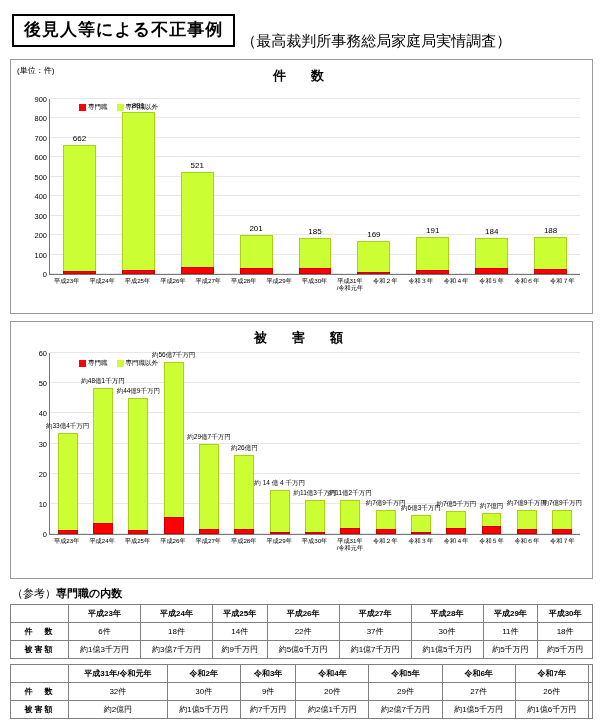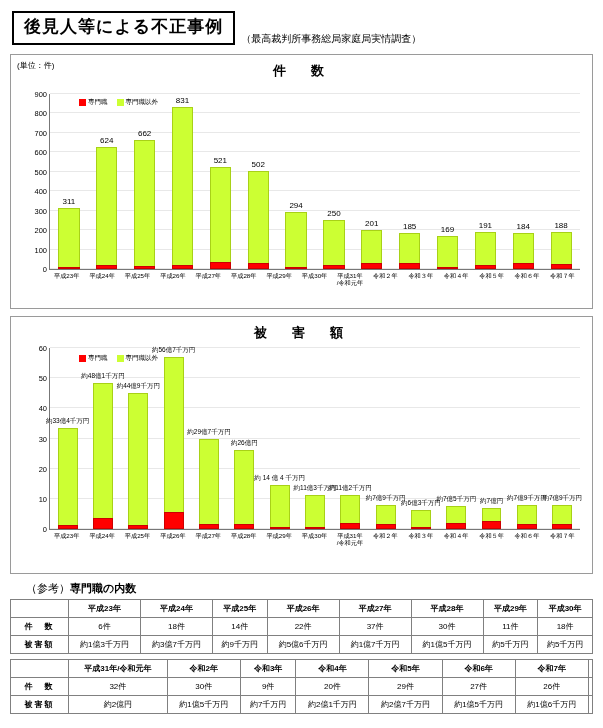--- a/index.html
+++ b/index.html
@@ -15,21 +15,21 @@
   
   .header { display: flex; align-items: center; gap: 6px; margin: 2px 0 8px 2px; }
   .title-box {
     border: 2px solid #000;
     padding: 5px 10px 6px 10px;
     font-size: 17px;
     font-weight: bold;
     letter-spacing: 1px;
     line-height: 1.1;
   }
-  .title-sub { font-size: 10px; letter-spacing: 0px; margin-top: 22px; }
+  .title-sub { font-size: 15px; letter-spacing: 0px; margin-top: 22px; }
 
   
   .panel {
     border: 1px solid #9a9a9a;
     margin-bottom: 7px;
     position: relative;
     background: #fff;
   }
   .panel-title {
     text-align: center;
@@ -66,21 +66,21 @@
   .barlabel {
     position: absolute; bottom: 100%; margin-bottom: 2px;
     font-size: 8px; white-space: nowrap; color: #000;
   }
   .barlabel.small { font-size: 6.5px; }
 
   .xlabels { display: flex; margin-top: 2px; }
   .xlabels .xl { flex: 1 1 0; text-align: center; font-size: 6.2px; line-height: 1.15; white-space: nowrap; }
 
   
-  .ref-head { font-size: 11px; margin: 2px 0 3px 16px; font-weight: bold; }
+  .ref-head { font-size: 11px; margin: 2px 0 3px 2px; font-weight: bold; }
   .ref-head .paren { font-weight: normal; }
   table.reftbl { border-collapse: collapse; width: 100%; margin-bottom: 5px; }
   table.reftbl td, table.reftbl th {
     border: 1px solid #808080;
     font-size: 8px;
     text-align: center;
     padding: 3px 1px;
     font-weight: normal;
     height: 17px;
   }
@@ -129,74 +129,39 @@
           <div class="gridline" style="bottom: 66.6667%;"></div>
           <div class="ytick" style="bottom: 66.6667%; transform: translateY(50%);">600</div>
           <div class="gridline" style="bottom: 77.7778%;"></div>
           <div class="ytick" style="bottom: 77.7778%; transform: translateY(50%);">700</div>
           <div class="gridline" style="bottom: 88.8889%;"></div>
           <div class="ytick" style="bottom: 88.8889%; transform: translateY(50%);">800</div>
           <div class="gridline" style="bottom: 100%;"></div>
           <div class="ytick" style="bottom: 100%; transform: translateY(50%);">900</div>
           <div class="bars">
             <div class="barcol">
-              <div class="bar" style="height: 60.8178px;">
-                <div class="seg-top" style="height: 58.6178px;"></div>
-                <div class="seg-bot" style="height: 2.2px;"></div>
-              </div>
-              <div class="barlabel " style="bottom: 60.8178px;">311</div>
-            </div>
-            <div class="barcol">
-              <div class="bar" style="height: 122.027px;">
-                <div class="seg-top" style="height: 118.507px;"></div>
-                <div class="seg-bot" style="height: 3.52px;"></div>
-              </div>
-              <div class="barlabel " style="bottom: 122.027px;">624</div>
-            </div>
-            <div class="barcol">
               <div class="bar" style="height: 129.458px;">
                 <div class="seg-top" style="height: 126.72px;"></div>
                 <div class="seg-bot" style="height: 2.73778px;"></div>
               </div>
               <div class="barlabel " style="bottom: 129.458px;">662</div>
             </div>
             <div class="barcol">
               <div class="bar" style="height: 162.507px;">
                 <div class="seg-top" style="height: 158.204px;"></div>
                 <div class="seg-bot" style="height: 4.30222px;"></div>
               </div>
               <div class="barlabel " style="bottom: 162.507px;">831</div>
             </div>
             <div class="barcol">
               <div class="bar" style="height: 101.884px;">
                 <div class="seg-top" style="height: 94.6489px;"></div>
                 <div class="seg-bot" style="height: 7.23556px;"></div>
               </div>
               <div class="barlabel " style="bottom: 101.884px;">521</div>
-            </div>
-            <div class="barcol">
-              <div class="bar" style="height: 98.1689px;">
-                <div class="seg-top" style="height: 92.3022px;"></div>
-                <div class="seg-bot" style="height: 5.86667px;"></div>
-              </div>
-              <div class="barlabel " style="bottom: 98.1689px;">502</div>
-            </div>
-            <div class="barcol">
-              <div class="bar" style="height: 57.4933px;">
-                <div class="seg-top" style="height: 55.2933px;"></div>
-                <div class="seg-bot" style="height: 2.2px;"></div>
-              </div>
-              <div class="barlabel " style="bottom: 57.4933px;">294</div>
-            </div>
-            <div class="barcol">
-              <div class="bar" style="height: 48.8889px;">
-                <div class="seg-top" style="height: 45.3689px;"></div>
-                <div class="seg-bot" style="height: 3.52px;"></div>
-              </div>
-              <div class="barlabel " style="bottom: 48.8889px;">250</div>
             </div>
             <div class="barcol">
               <div class="bar" style="height: 39.3067px;">
                 <div class="seg-top" style="height: 33.0489px;"></div>
                 <div class="seg-bot" style="height: 6.25778px;"></div>
               </div>
               <div class="barlabel " style="bottom: 39.3067px;">201</div>
             </div>
             <div class="barcol">
               <div class="bar" style="height: 36.1778px;">

